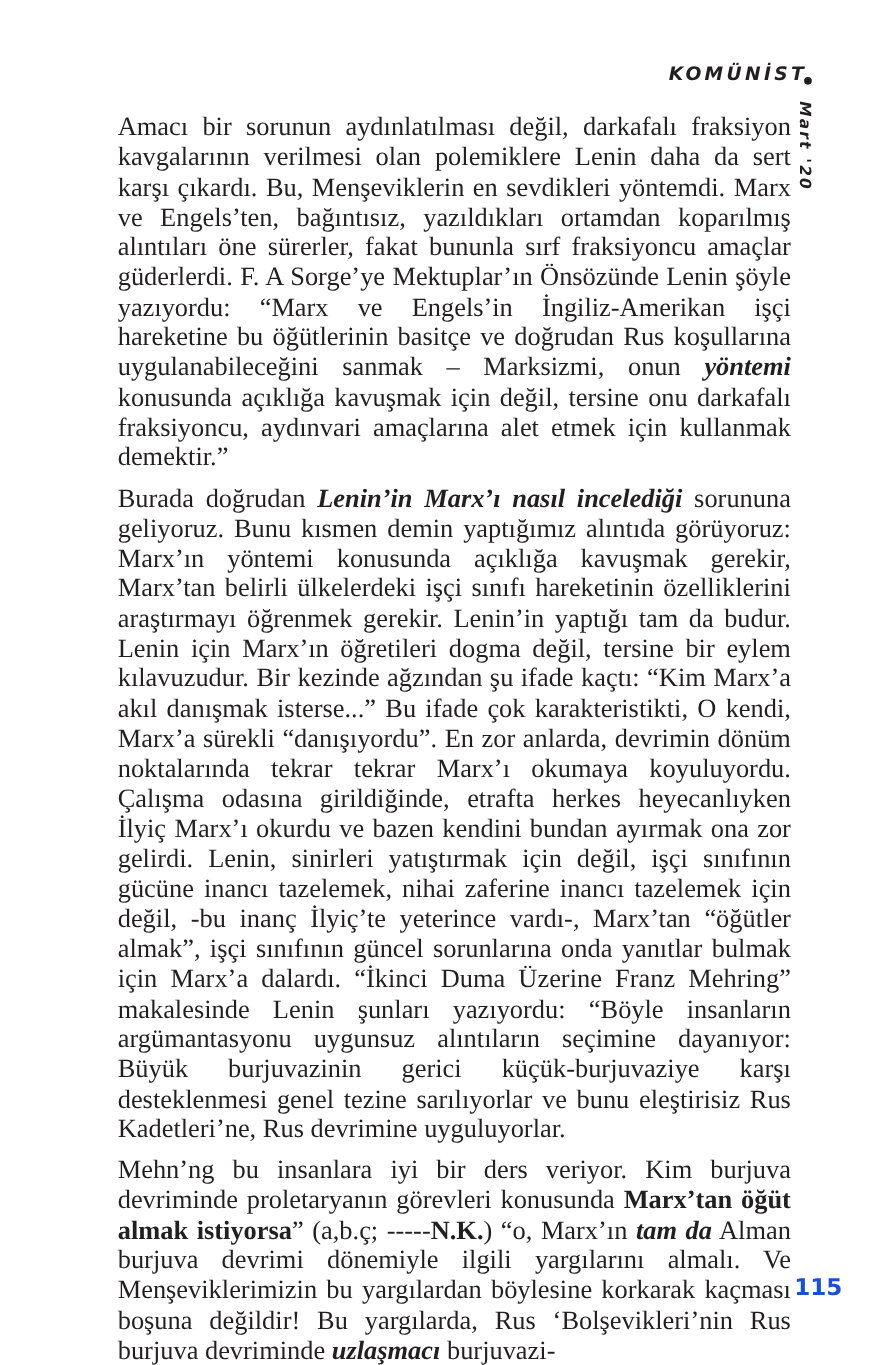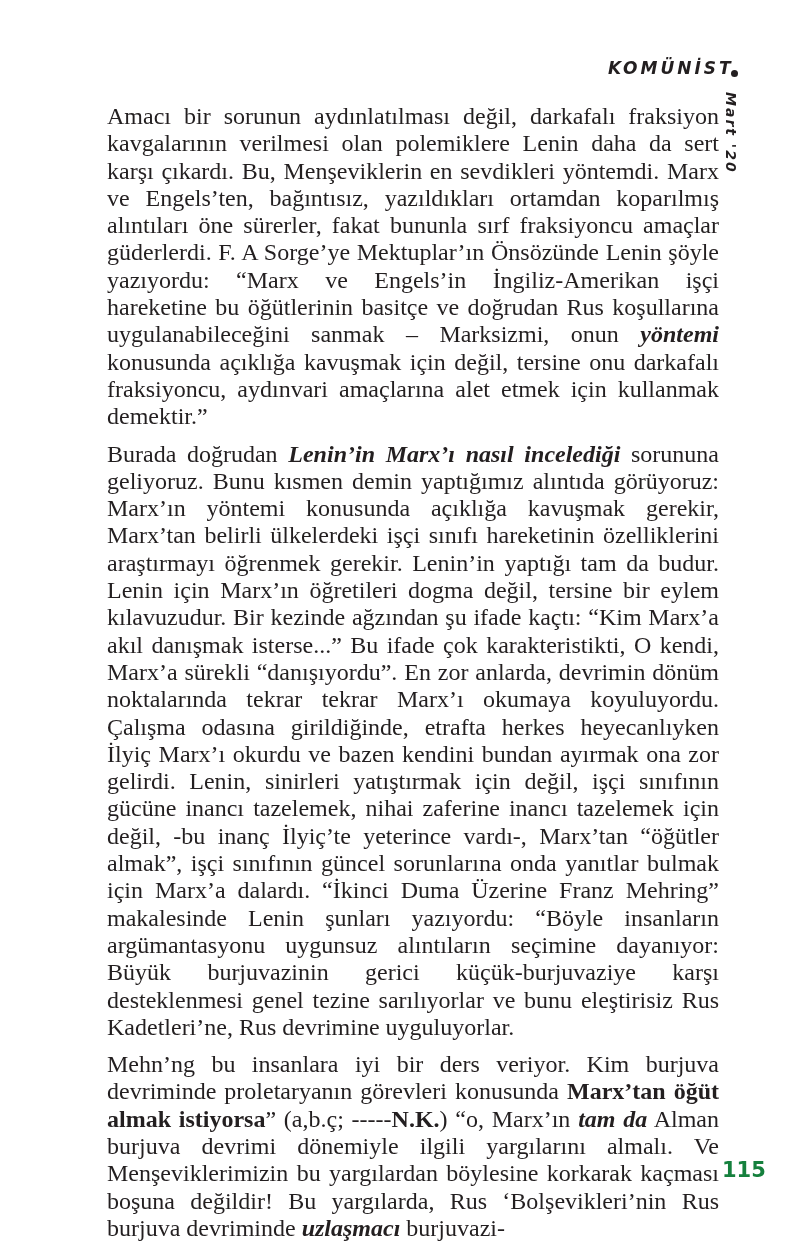--- a/index.html
+++ b/index.html
@@ -23,21 +23,21 @@
     position: absolute; left: 107px; top: 103px; width: 612px;
     font-family: "Liberation Serif", serif; font-size: 24px; line-height: 27.3px;
     text-align: justify; hyphens: manual;
   }
   .body-text p { margin: 0 0 10px 0; }
   .body-text p.last { margin-bottom: 16px; }
   .bi { font-weight: bold; font-style: italic; }
   .b { font-weight: bold; }
   .page-number {
     position: absolute; left: 722px; top: 1158px;
-    font-family: "DejaVu Sans", sans-serif; font-weight: bold; font-size: 21px; color: #15803d;
+    font-family: "DejaVu Sans", sans-serif; font-weight: bold; font-size: 21px; color: #1d4ed8;
   }
 </style>
 </head>
 <body>
 
 <div>
   <div class="header-title">KOMÜNİST</div>
   <div class="header-dot"></div>
   <div class="header-date">Mart '20</div>
 </div>

